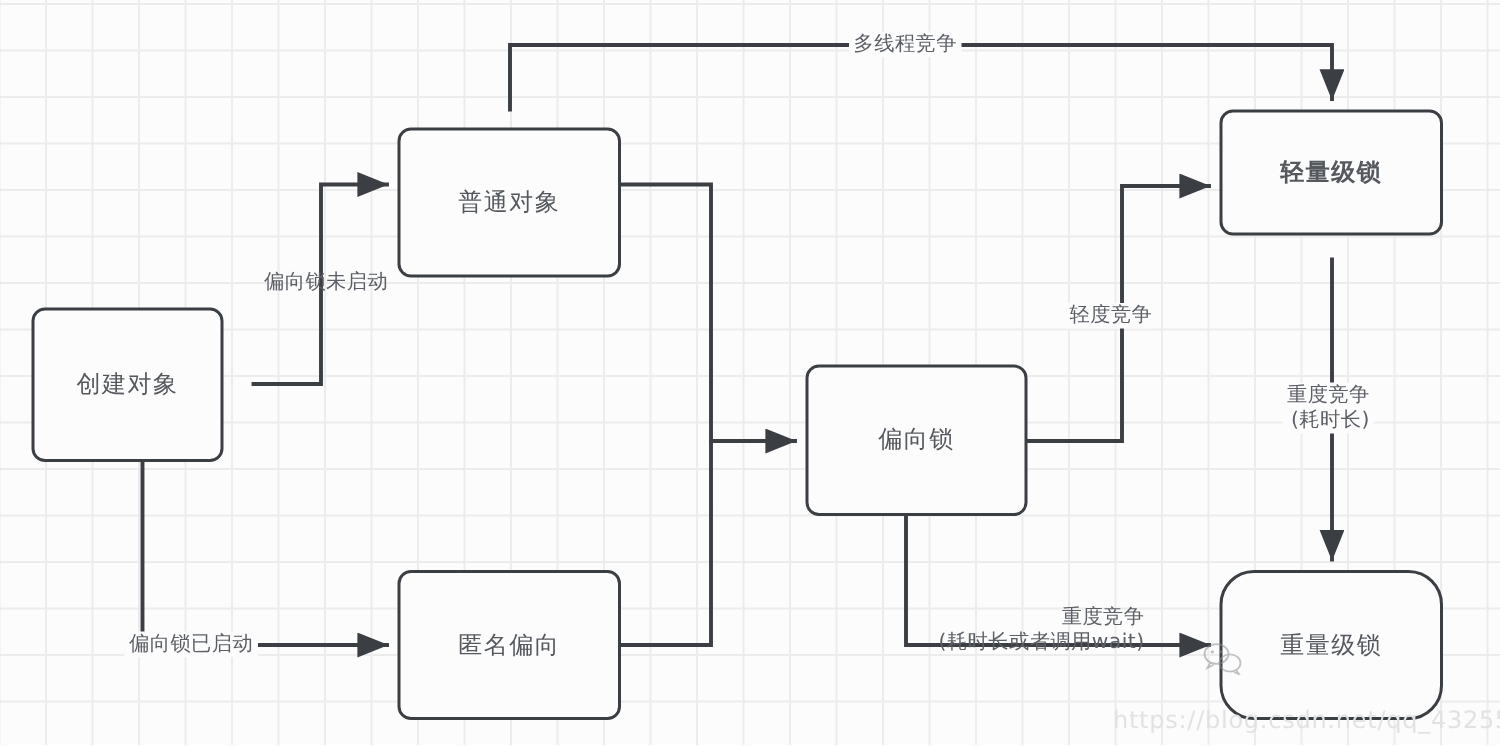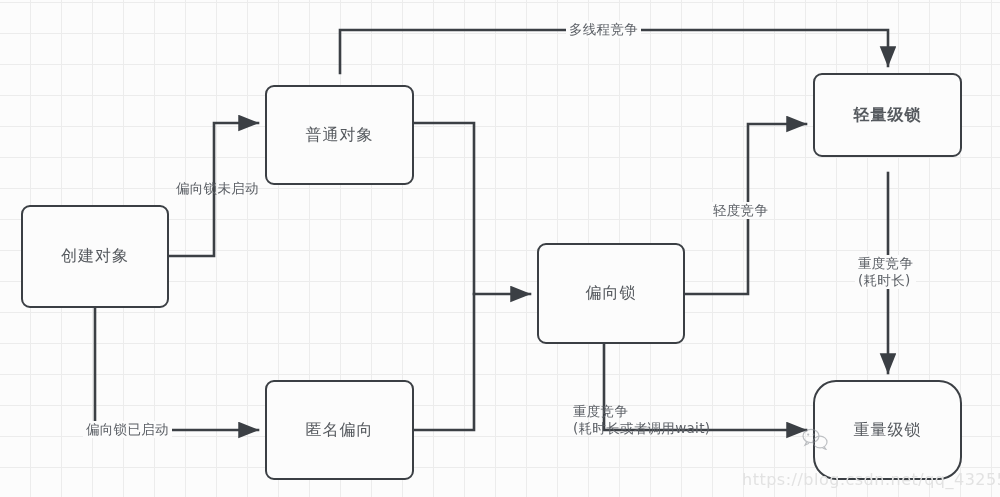--- a/index.html
+++ b/index.html
@@ -39,21 +39,21 @@
     color: #55595e;
     font-size: 16px;
     letter-spacing: 1px;
     z-index: 3;
   }
   .edge-label {
     position: absolute;
     color: #5c6066;
     font-size: 13.5px;
     line-height: 17px;
-    text-align: left;
+    text-align: right;
     white-space: nowrap;
     background: transparent;
     z-index: 4;
     letter-spacing: 0.3px;
   }
   .edge-label.boxed {
     background: #fcfcfc;
     padding: 0 3px;
   }
   
@@ -111,21 +111,21 @@
       <path d="M414,430 L474,430 L474,294"></path>
 
       <path d="M685,294 L748,294 L748,124 L806,124" marker-end="url(#arrow)"></path>
 
       <path d="M604,344 L604,430 L806,430" marker-end="url(#arrow)"></path>
 
       <path d="M888,173 L888,373" marker-end="url(#arrow)"></path>
     </g>
   </svg>
 
-  <div class="node" style="left:21px; top:205px; width:148px; height:103px;">
+  <div class="node" style="left:21px; top:205px; width:128px; height:103px;">
     <span>创建对象</span>
   </div>
 
   <div class="node" style="left:265px; top:73px; width:149px; height:100px;margin-top:12px;">
     <span>普通对象</span>
   </div>
 
   <div class="node" style="left:537px; top:243px; width:148px; height:101px;">
     <span>偏向锁</span>
   </div>

